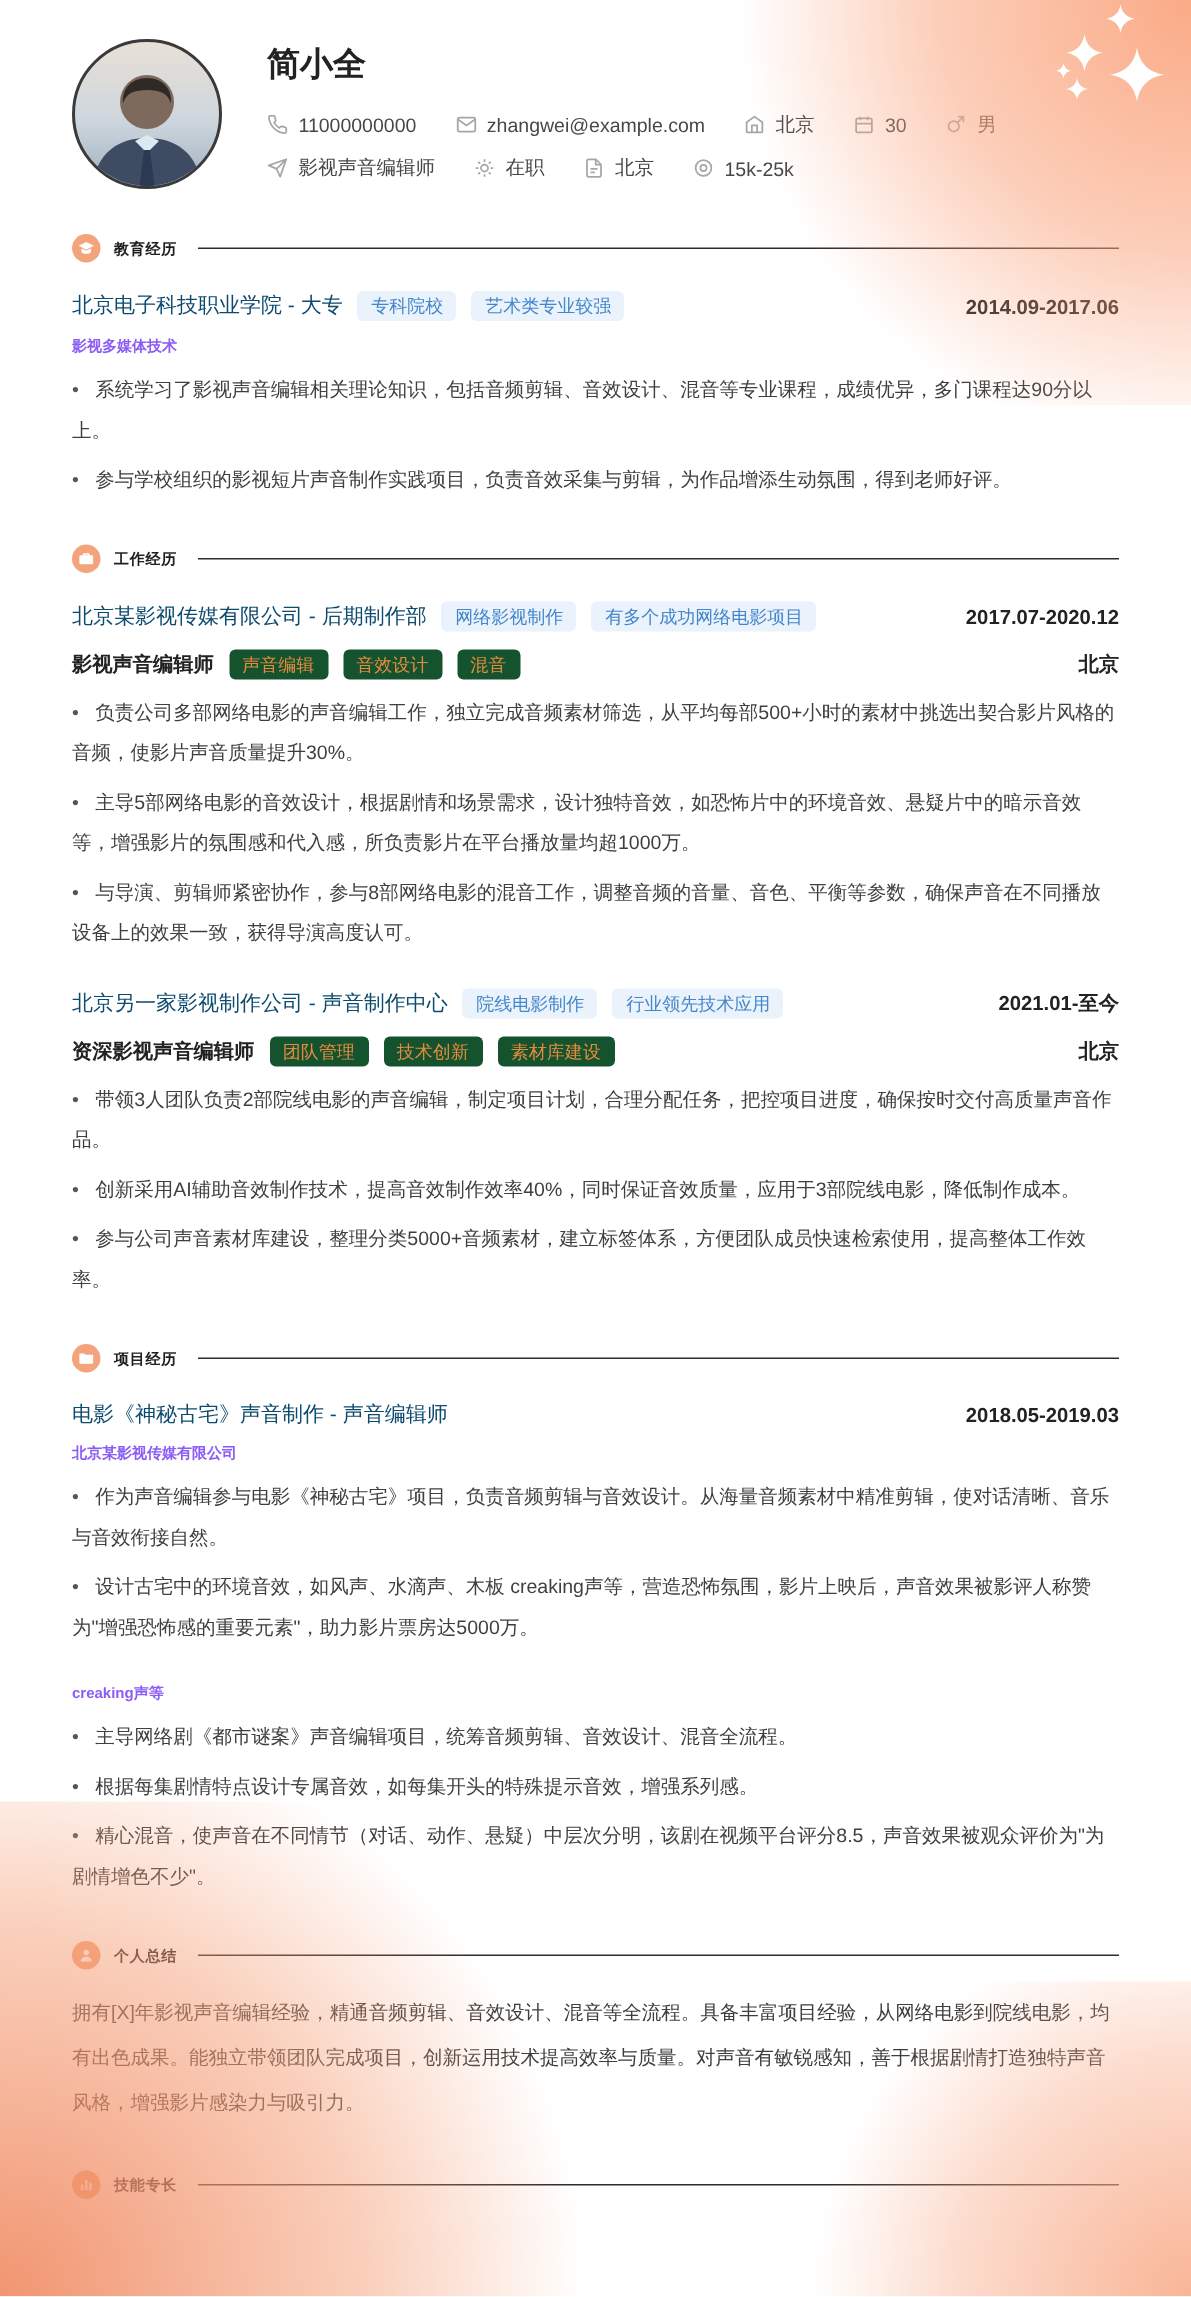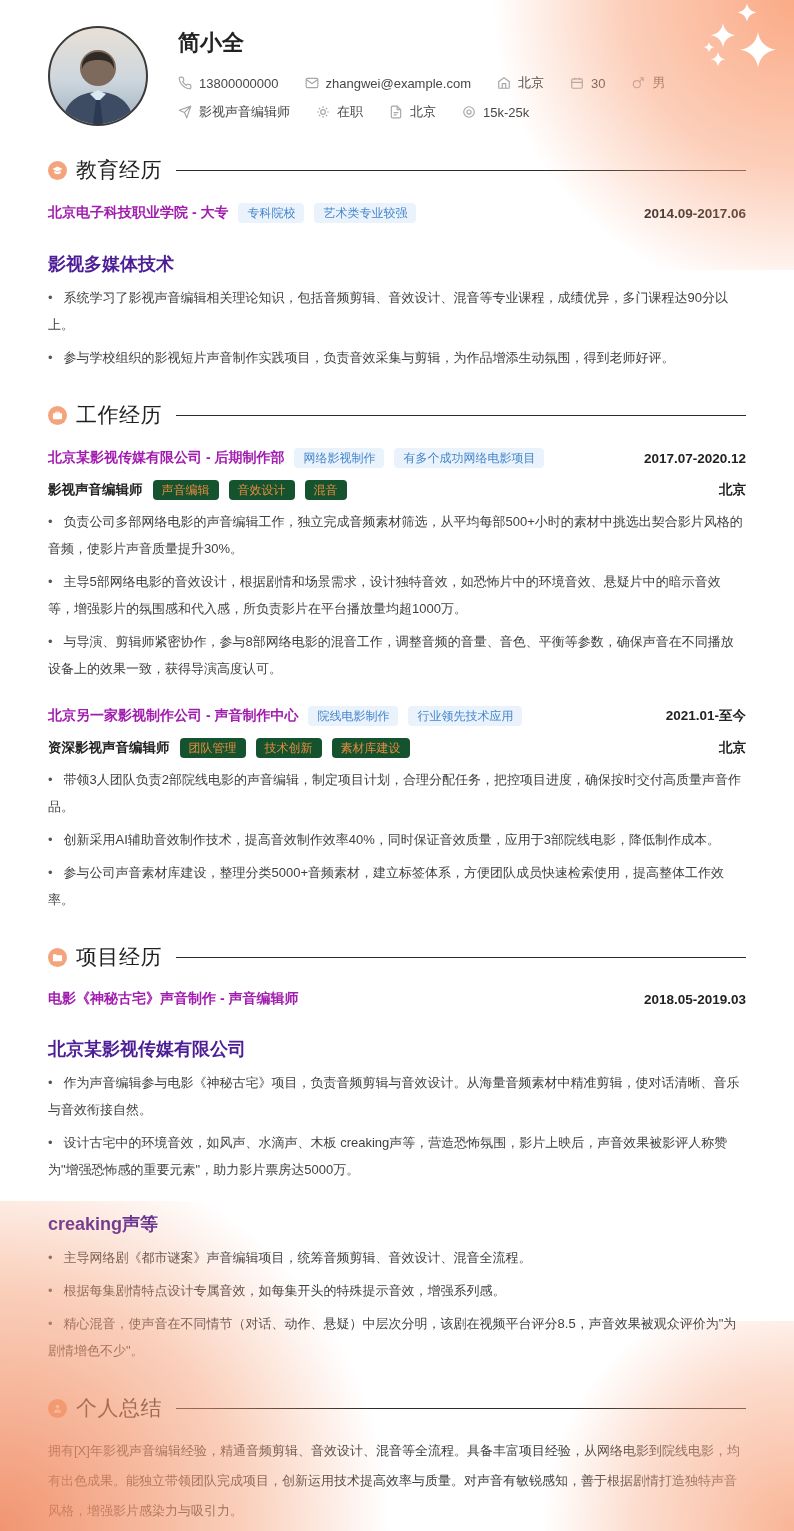--- a/index.html
+++ b/index.html
@@ -27,34 +27,34 @@
   .crow{display:flex; align-items:center; gap:26px; font-size:13px; color:#474747; margin-top:11px; flex-wrap:wrap;}
   .citem{display:inline-flex; align-items:center; gap:7px;}
   .cicon{width:14px; height:14px; color:#a6a6a6; display:inline-flex;}
   .cicon svg{width:14px; height:14px;}
   
   .sec{margin-top:30px;}
   .sec-head{display:flex; align-items:center;}
   .sec-icon{width:19px; height:19px; border-radius:50%; background:#f3a47c; color:#fff;
     display:inline-flex; align-items:center; justify-content:center; flex:0 0 19px;}
   .sec-icon svg{width:11px; height:11px;}
-  .sec-title{font-size:21px; font-weight:normal; color:#1f1f1f; margin:0 0 0 9px; letter-spacing:.5px;}
+  .sec-title{font-size:10px; font-weight:bold; color:#1f1f1f; margin:0 0 0 9px; letter-spacing:.5px;}
   .sec-line{flex:1; height:1px; background:#2c2c2c; margin-left:14px;}
   .item{margin-top:19px;}
   .item + .item{margin-top:24px;}
   .item-head{display:flex; align-items:center; gap:10px;}
-  .item-title{font-size:14px; font-weight:bold; color:#a21caf;}
+  .item-title{font-size:14px; font-weight:normal; color:#0c4a6e;}
   .date{margin-left:auto; font-size:13.5px; font-weight:bold; color:#222; white-space:nowrap;}
   .tag{font-size:12px; line-height:1; padding:4px 9px; border-radius:4px; white-space:nowrap;}
   .tag.blue{background:#eaf2fc; color:#4486ca;text-align:center;}
   .tag.orange{background:#14532d; color:#e78a3e;}
   .role-head{display:flex; align-items:center; gap:10px; margin-top:12px;}
   .role-title{font-size:13.5px; font-weight:bold; color:#222;}
   .loc{margin-left:auto; font-size:13.5px; font-weight:bold; color:#222;}
-  .sub-title{font-size:18px; font-weight:bold; color:#4c1d95; margin-top:29px;}
+  .sub-title{font-size:10px; font-weight:bold; color:#8b5cf6; margin-top:10px;}
   ul.bullets{list-style:none; margin:8px 0 0 0; padding:0;}
   ul.bullets li{font-size:13px; line-height:27px; color:#3f3f3f; margin-top:6px;}
   ul.bullets li::before{content:"•"; color:#555; margin-right:11px; font-size:13px;}
   .para{font-size:13px; line-height:30px; color:#3d3d3d; margin-top:14px;}
 </style>
 </head>
 <body>
 
 <div class="page">
 
@@ -85,21 +85,21 @@
       </div>
       <div class="headinfo">
         <h1 class="name">简小全</h1>
         <div class="crow">
           <span class="citem">
             <span class="cicon">
               <svg viewBox="0 0 24 24" fill="none" stroke="currentColor" stroke-width="2" stroke-linecap="round" stroke-linejoin="round">
                   <path d="M22 16.92v3a2 2 0 0 1-2.18 2 19.79 19.79 0 0 1-8.63-3.07 19.5 19.5 0 0 1-6-6A19.79 19.79 0 0 1 2.1 4.18 2 2 0 0 1 4.11 2h3a2 2 0 0 1 2 1.72c.13.96.36 1.9.7 2.81a2 2 0 0 1-.45 2.11L8.09 9.91a16 16 0 0 0 6 6l1.27-1.27a2 2 0 0 1 2.11-.45c.91.34 1.85.57 2.81.7A2 2 0 0 1 22 16.92z"></path>
                 </svg>
             </span>
-            <span>13800000000</span>
+            <span>11000000000</span>
           </span>
           <span class="citem">
             <span class="cicon">
               <svg viewBox="0 0 24 24" fill="none" stroke="currentColor" stroke-width="2">
                   <rect x="2" y="4" width="20" height="16" rx="2"></rect>
                   <path d="M22 6 12 13 2 6"></path>
                 </svg>
             </span>
             <span>zhangwei@example.com</span>
           </span>

